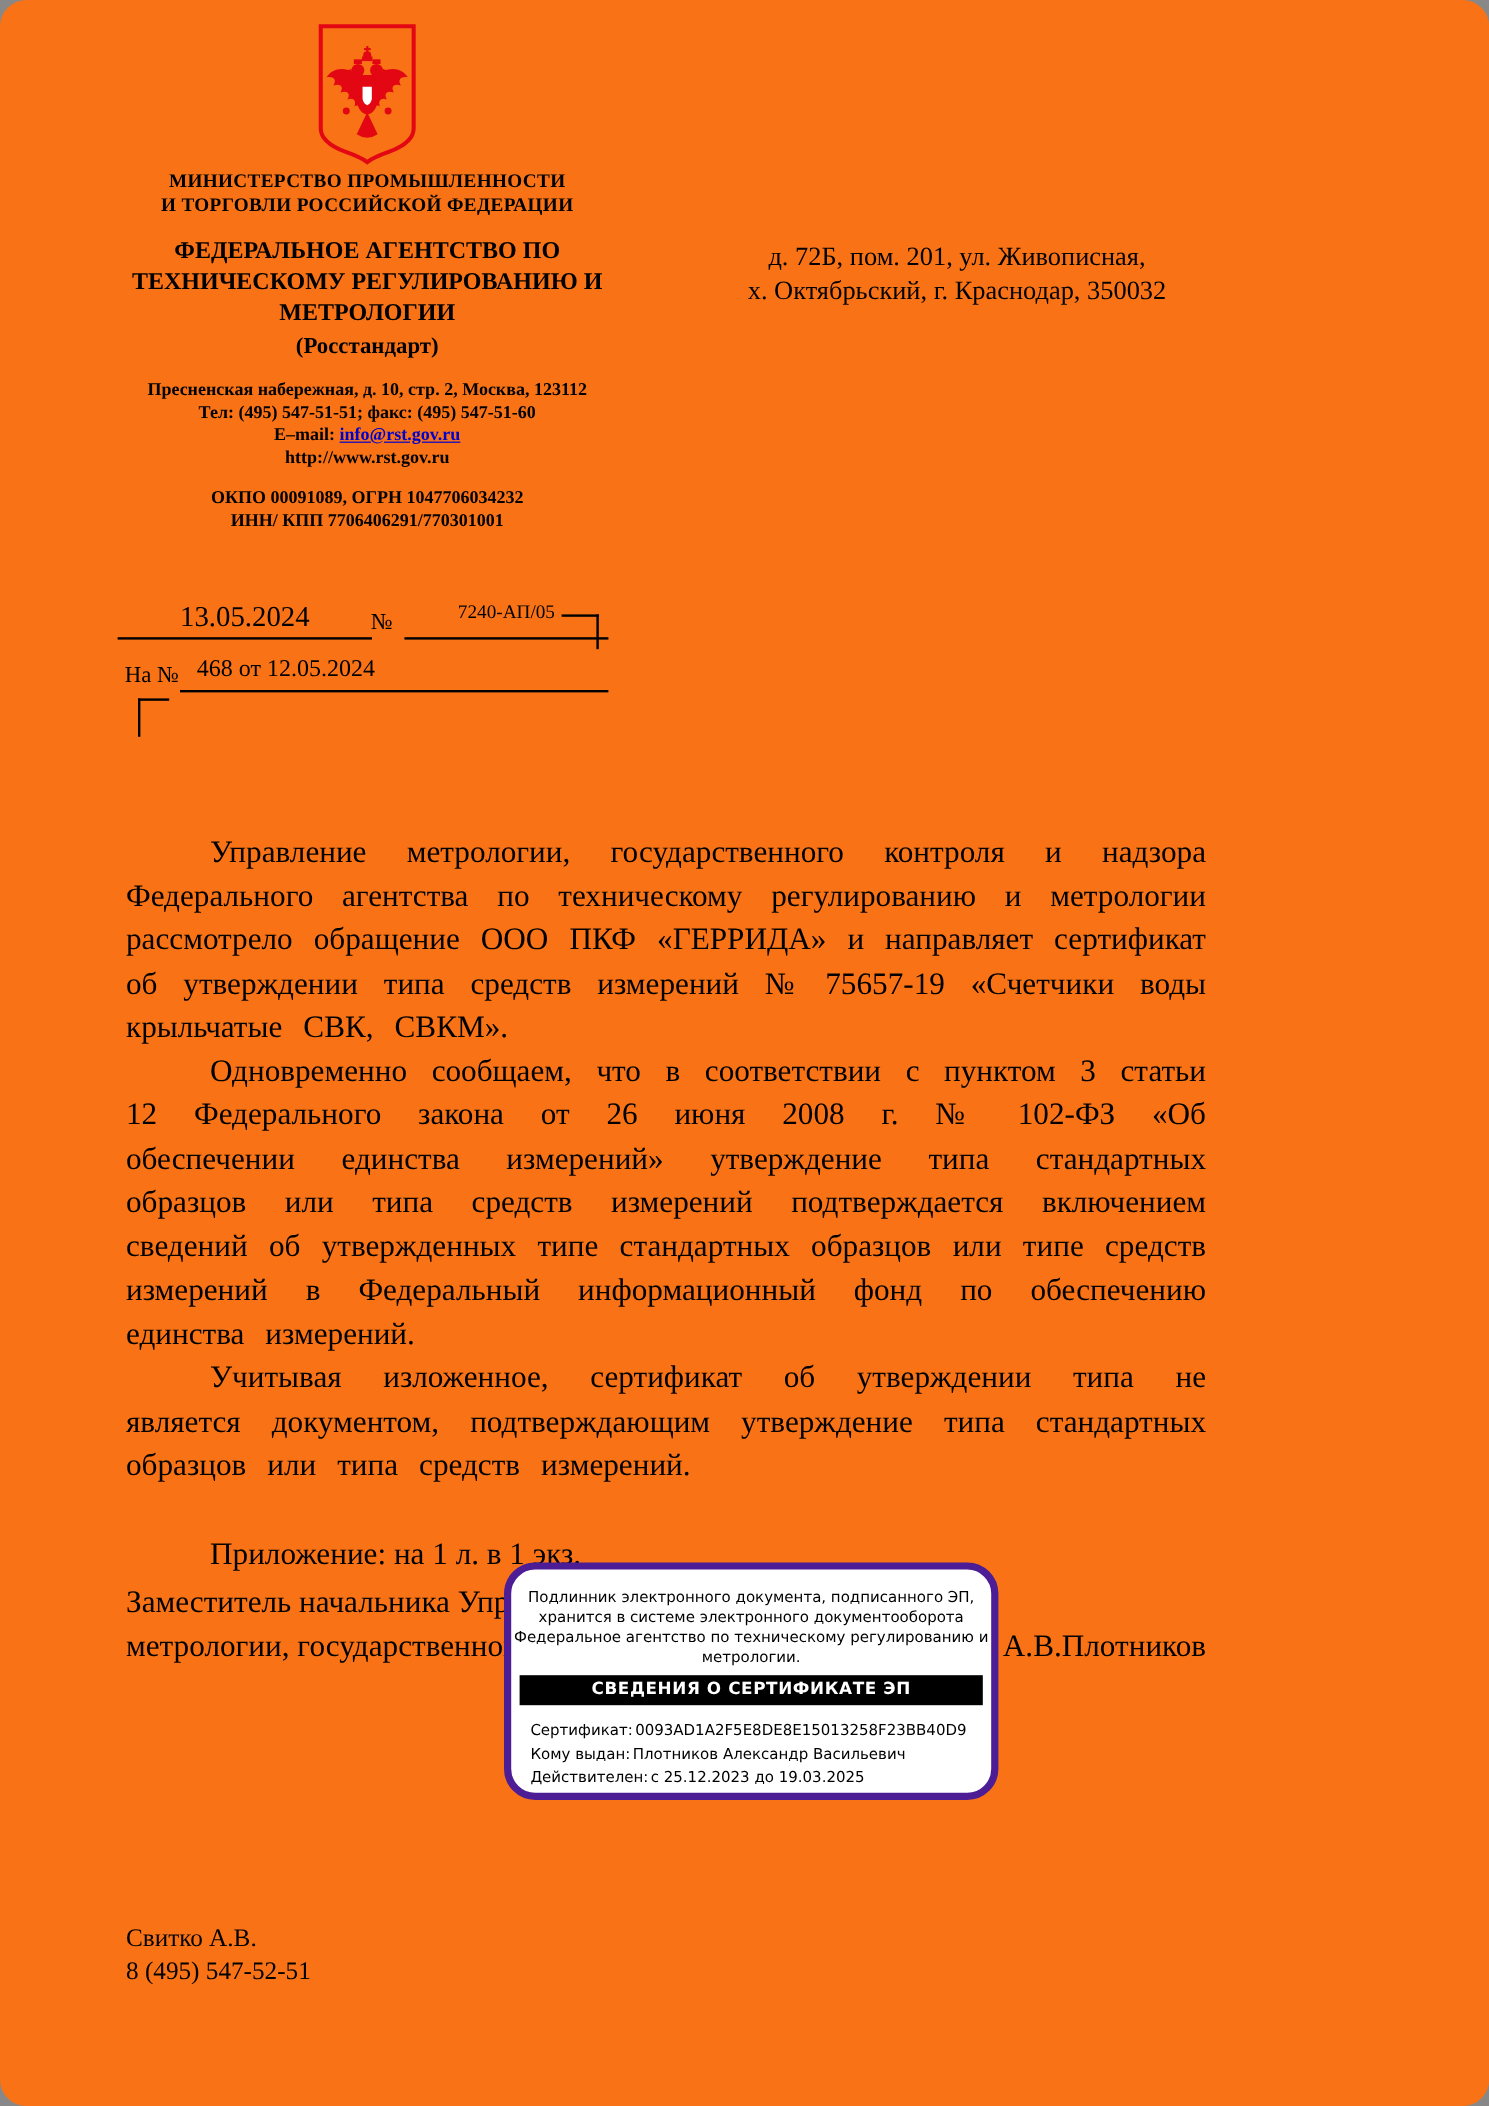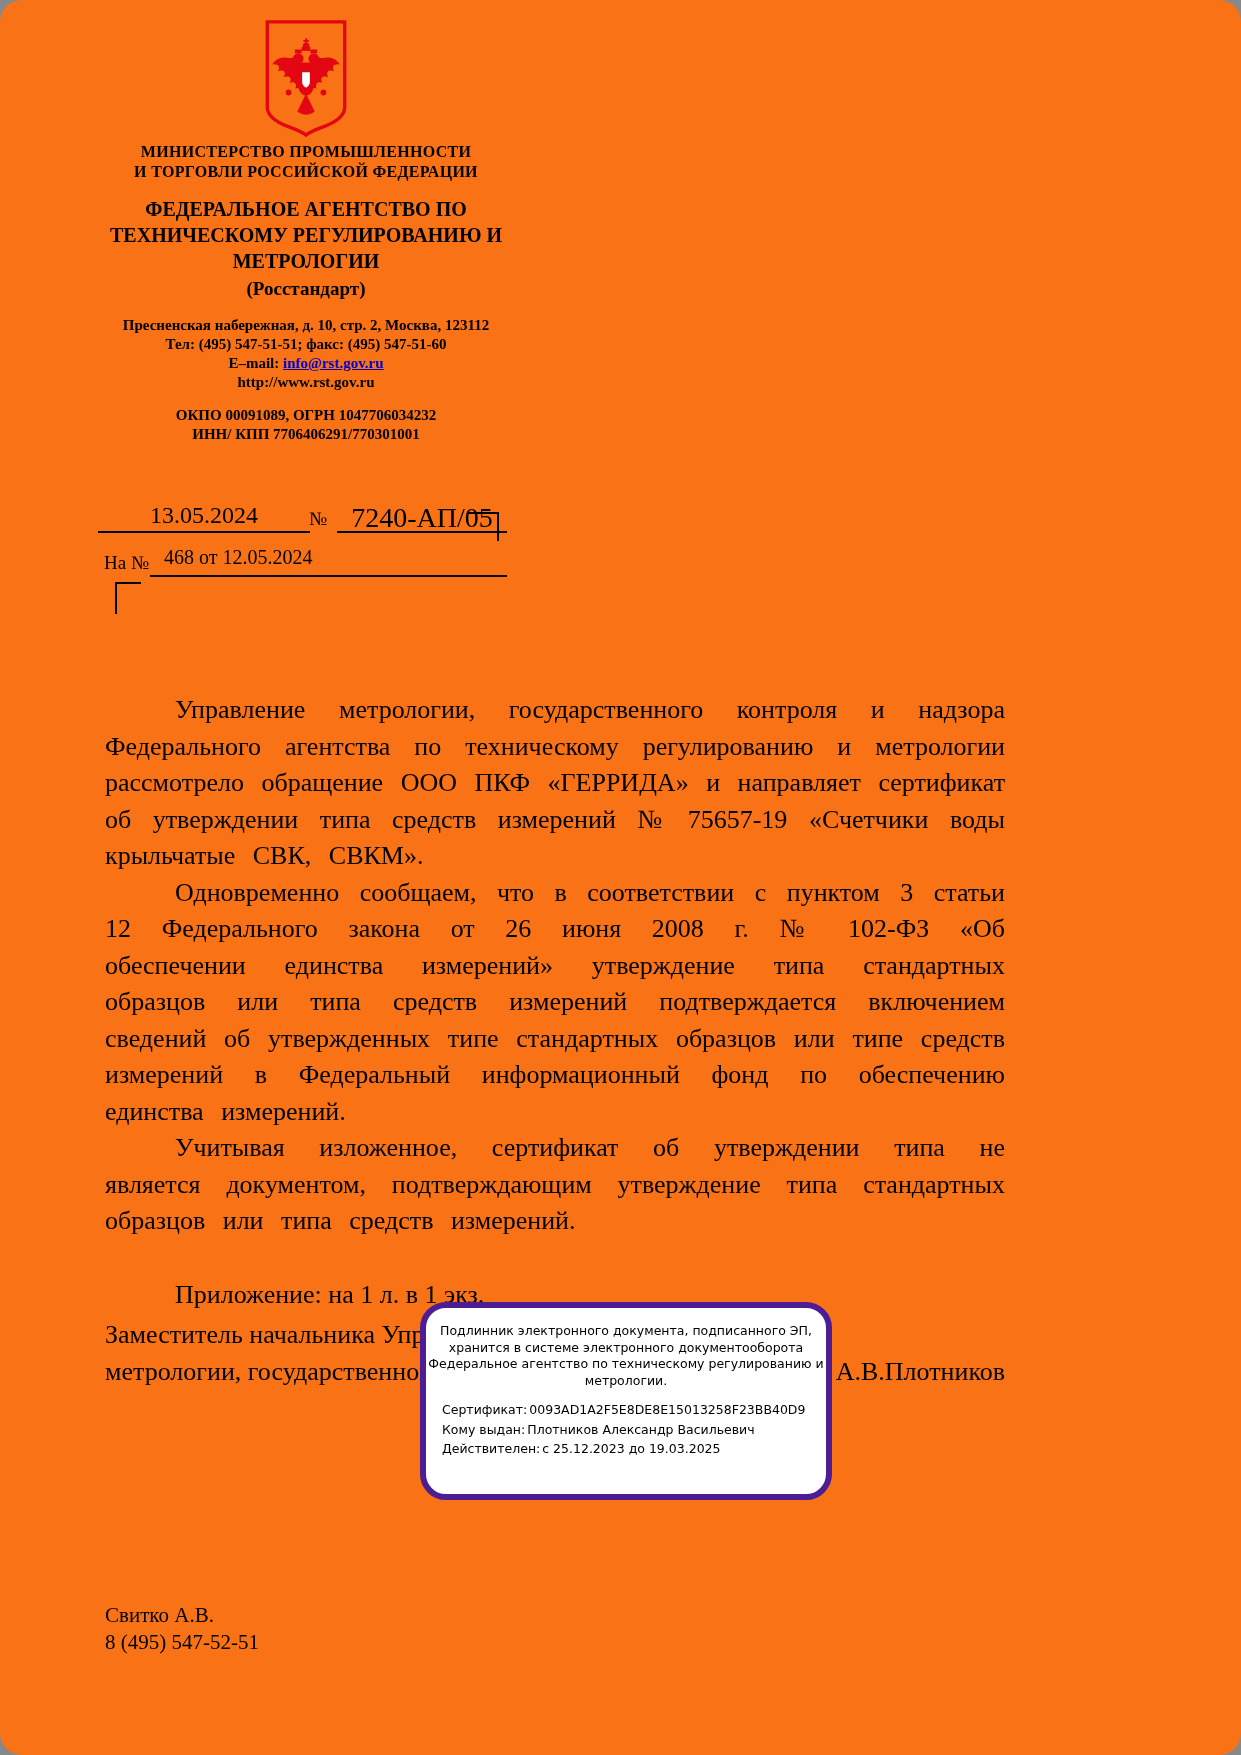--- a/index.html
+++ b/index.html
@@ -27,21 +27,21 @@
   .recipient-address { font-size:22px; line-height:28px; margin-top:34px; }
 
   
   .ref-date {
     position:absolute; left:98px; top:502px; width:212px; height:29px;
     border-bottom:2px solid #000; text-align:center; font-size:24px;
   }
   .ref-no-sign { position:absolute; left:309px; top:508px; font-size:19px; }
   .ref-number {
     position:absolute; left:337px; top:502px; width:170px; height:29px;
-    border-bottom:2px solid #000; text-align:center; font-size:28px;
+    border-bottom:2px solid #000; text-align:center; font-size:16px;
   }
   .ref-reply-label { position:absolute; left:104px; top:552px; font-size:19px; }
   .ref-reply-value {
     position:absolute; left:150px; top:546px; width:357px; height:31px;
     border-bottom:2px solid #000; font-size:20px; padding-left:14px; box-sizing:border-box;
   }
   .corner-right { position:absolute; left:468px; top:512px; width:29px; height:27px;
     border-top:2px solid #000; border-right:2px solid #000; }
   .corner-left { position:absolute; left:115px; top:582px; width:24px; height:30px;
     border-top:2px solid #000; border-left:2px solid #000; }
@@ -124,20 +124,24 @@
       <div>http://www.rst.gov.ru</div>
     </div>
 
     <div class="codes">
       <div>ОКПО 00091089, ОГРН 1047706034232</div>
       <div>ИНН/ КПП 7706406291/770301001</div>
     </div>
   </div>
 
   <div class="recipient">
+    <div class="recipient-address">
+      <div>д. 72Б, пом. 201, ул. Живописная,</div>
+      <div>х. Октябрьский, г. Краснодар, 350032</div>
+    </div>
   </div>
 
   <div class="ref-date">13.05.2024</div>
   <div class="ref-no-sign">№</div>
   <div class="ref-number">7240-АП/05</div>
   <div class="ref-reply-label">На №</div>
   <div class="ref-reply-value">468 от 12.05.2024</div>
   <div class="corner-right"></div>
   <div class="corner-left"></div>
 
@@ -156,20 +160,21 @@
     <div>А.В.Плотников</div>
   </div>
 
   <div class="stamp">
     <div class="stamp-intro">
       <div>Подлинник электронного документа, подписанного ЭП,</div>
       <div>хранится в системе электронного документооборота</div>
       <div>Федеральное агентство по техническому регулированию и</div>
       <div>метрологии.</div>
     </div>
+    <div class="stamp-titlebar">СВЕДЕНИЯ О СЕРТИФИКАТЕ ЭП</div>
     <div class="stamp-certs">
       <div class="stamp-row">
         <span>Сертификат:</span><span class="val">0093AD1A2F5E8DE8E15013258F23BB40D9</span>
       </div>
       <div class="stamp-row">
         <span>Кому выдан:</span><span class="val">Плотников Александр Васильевич</span>
       </div>
       <div class="stamp-row">
         <span>Действителен:</span><span class="val">с 25.12.2023 до 19.03.2025</span>
       </div>

